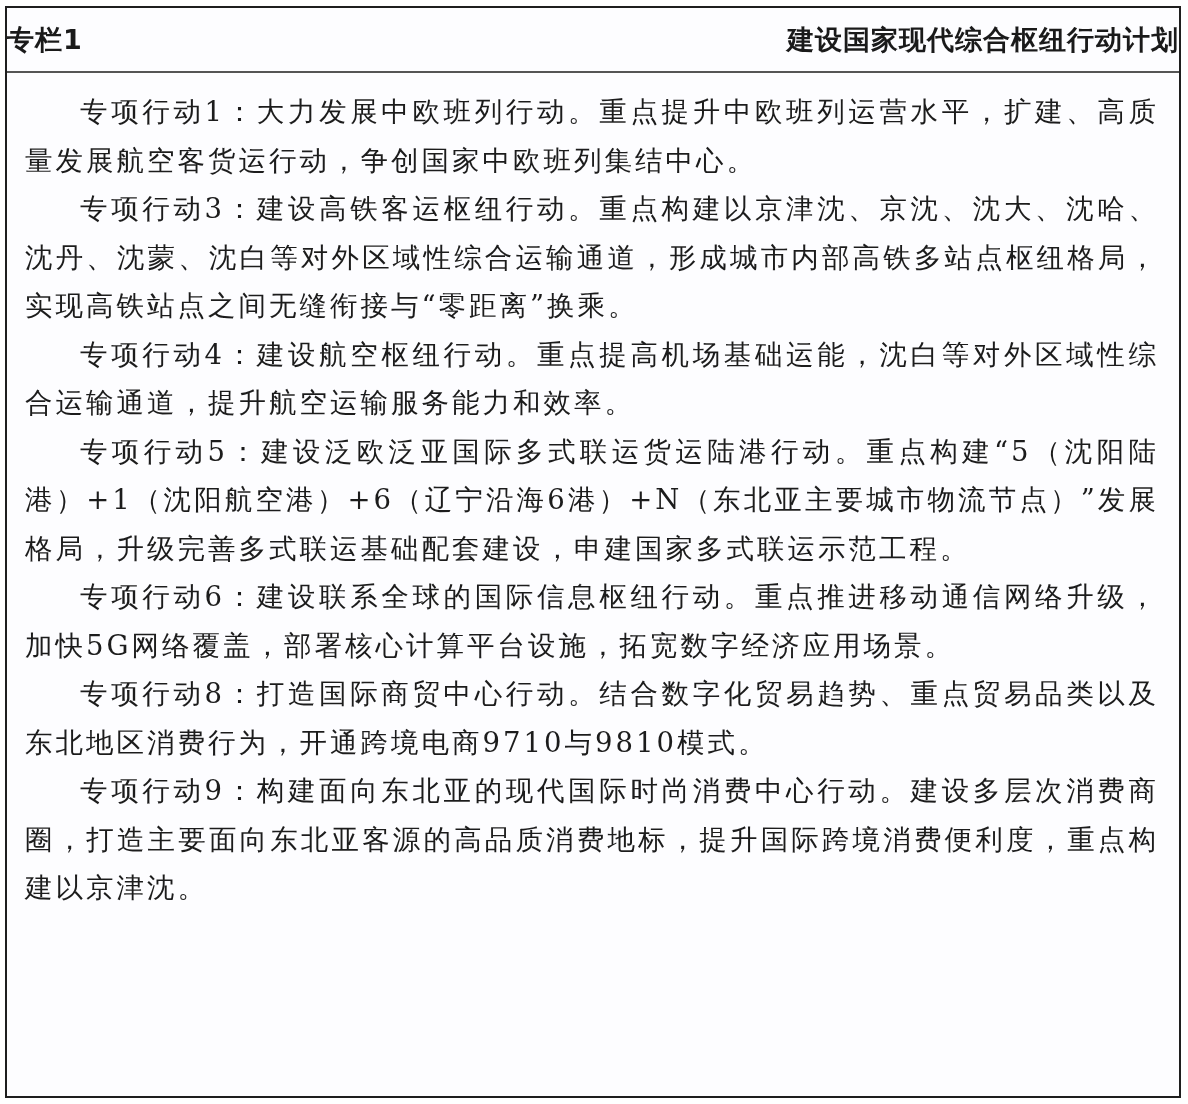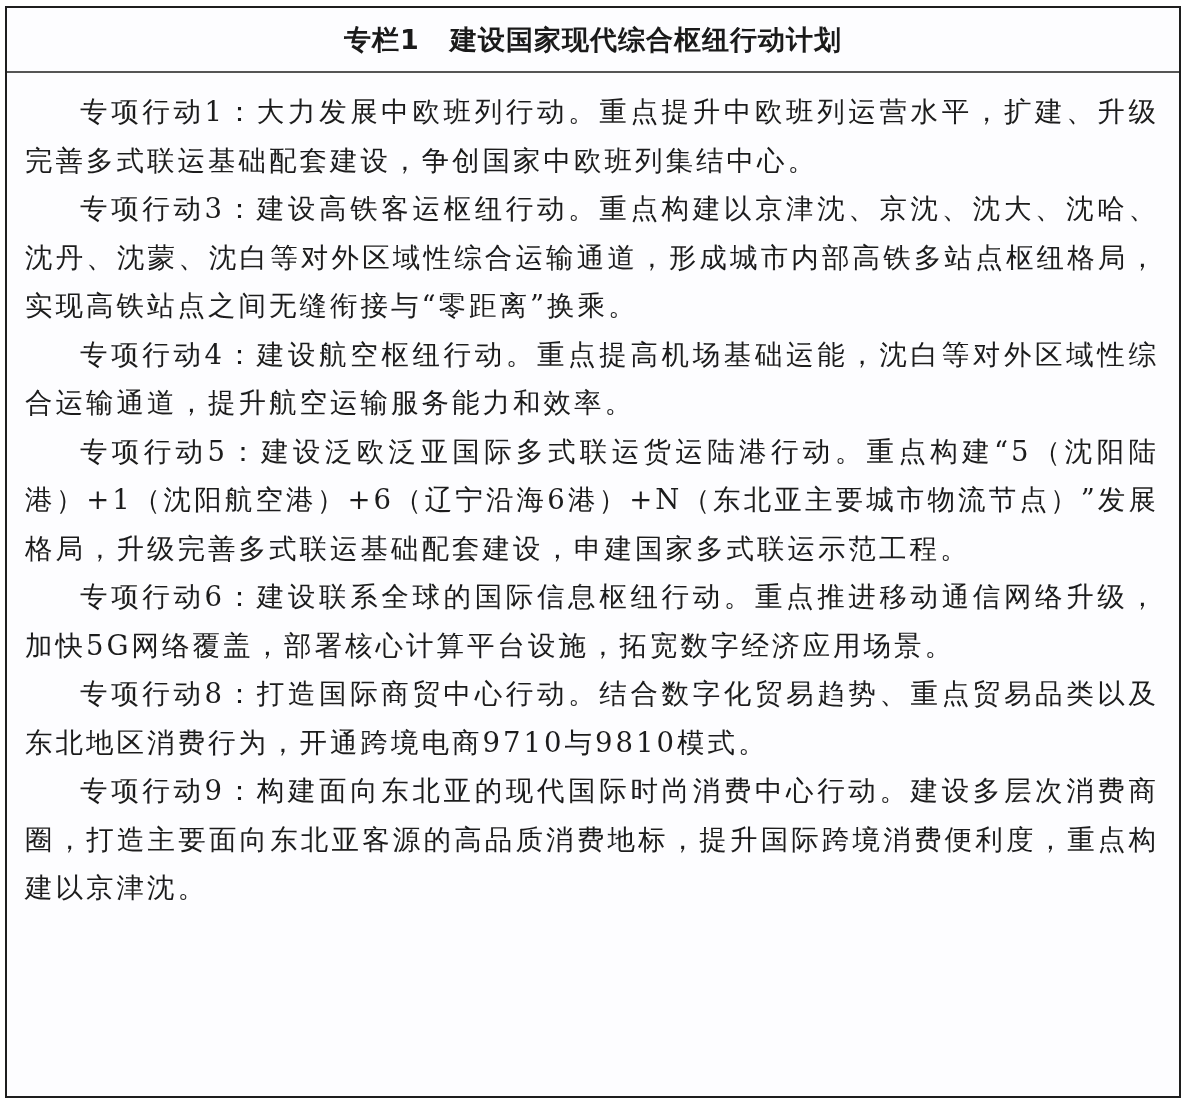--- a/index.html
+++ b/index.html
@@ -23,21 +23,21 @@
       height: 1088px;
       border: 2px solid #1e1e1e;
       background: #fdfdff;
       box-sizing: content-box;
     }
     .header {
       height: 63px;
       border-bottom: 2px solid #555555;
       display: flex;
       align-items: center;
-      justify-content: center;
+      justify-content: space-between;
       font-family: "DejaVu Sans", "Liberation Sans", sans-serif;
       font-weight: bold;
       font-size: 27px;
       letter-spacing: 1px;
       color: #1a1a1a;
     }
     .header .label {
       margin-right: 30px;
     }
     .content {
@@ -55,21 +55,21 @@
   </style>
 </head>
 <body>
 
 <div class="box">
   <div class="header">
     <span class="label">专栏1</span>
     <span class="title">建设国家现代综合枢纽行动计划</span>
   </div>
   <div class="content">
-    <p class="para">专项行动1：大力发展中欧班列行动。重点提升中欧班列运营水平，扩建、升级完善多式联运基础配套建设，争创国家中欧班列集结中心。</p>
+    <p class="para">专项行动1：大力发展中欧班列行动。重点提升中欧班列运营水平，扩建、高质量发展航空客货运行动，争创国家中欧班列集结中心。</p>
     <p class="para">专项行动3：建设高铁客运枢纽行动。重点构建以京津沈、京沈、沈大、沈哈、沈丹、沈蒙、沈白等对外区域性综合运输通道，形成城市内部高铁多站点枢纽格局，实现高铁站点之间无缝衔接与“零距离”换乘。</p>
     <p class="para">专项行动4：建设航空枢纽行动。重点提高机场基础运能，沈白等对外区域性综合运输通道，提升航空运输服务能力和效率。</p>
     <p class="para">专项行动5：建设泛欧泛亚国际多式联运货运陆港行动。重点构建“5（沈阳陆港）+1（沈阳航空港）+6（辽宁沿海6港）+N（东北亚主要城市物流节点）”发展格局，升级完善多式联运基础配套建设，申建国家多式联运示范工程。</p>
     <p class="para">专项行动6：建设联系全球的国际信息枢纽行动。重点推进移动通信网络升级，加快5G网络覆盖，部署核心计算平台设施，拓宽数字经济应用场景。</p>
     <p class="para">专项行动8：打造国际商贸中心行动。结合数字化贸易趋势、重点贸易品类以及东北地区消费行为，开通跨境电商9710与9810模式。</p>
     <p class="para">专项行动9：构建面向东北亚的现代国际时尚消费中心行动。建设多层次消费商圈，打造主要面向东北亚客源的高品质消费地标，提升国际跨境消费便利度，重点构建以京津沈。</p>
   </div>
 </div>
 
 </body></html>

